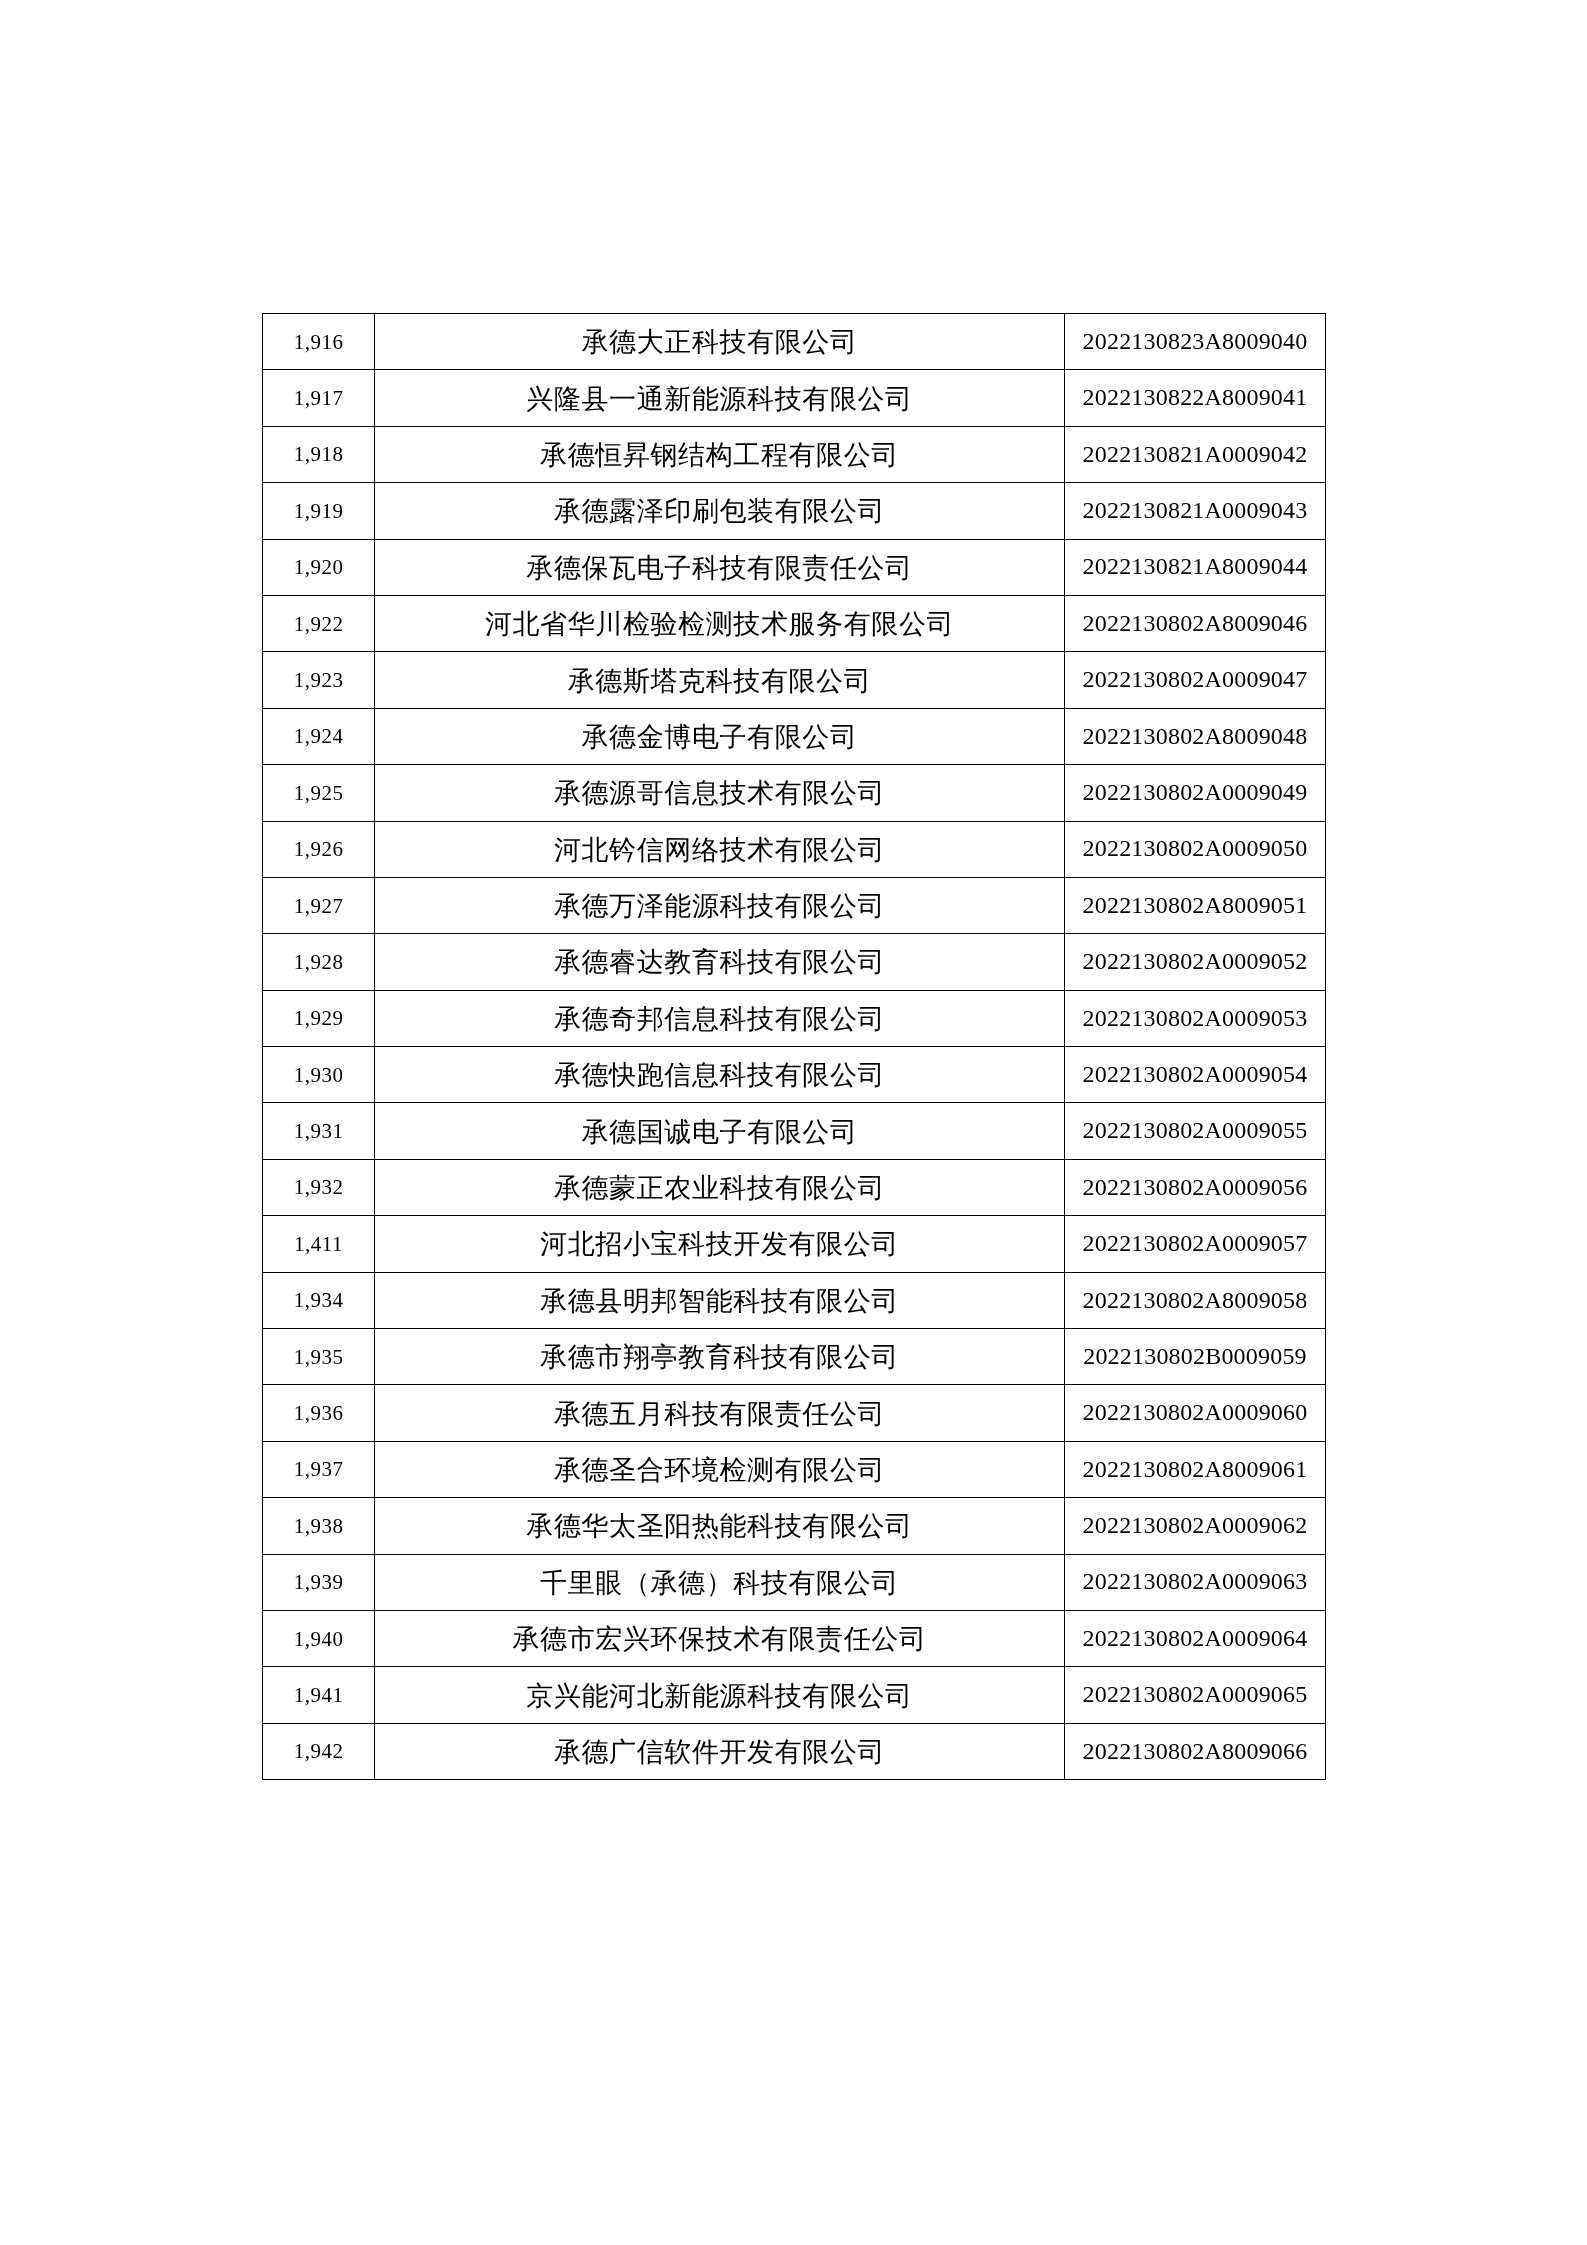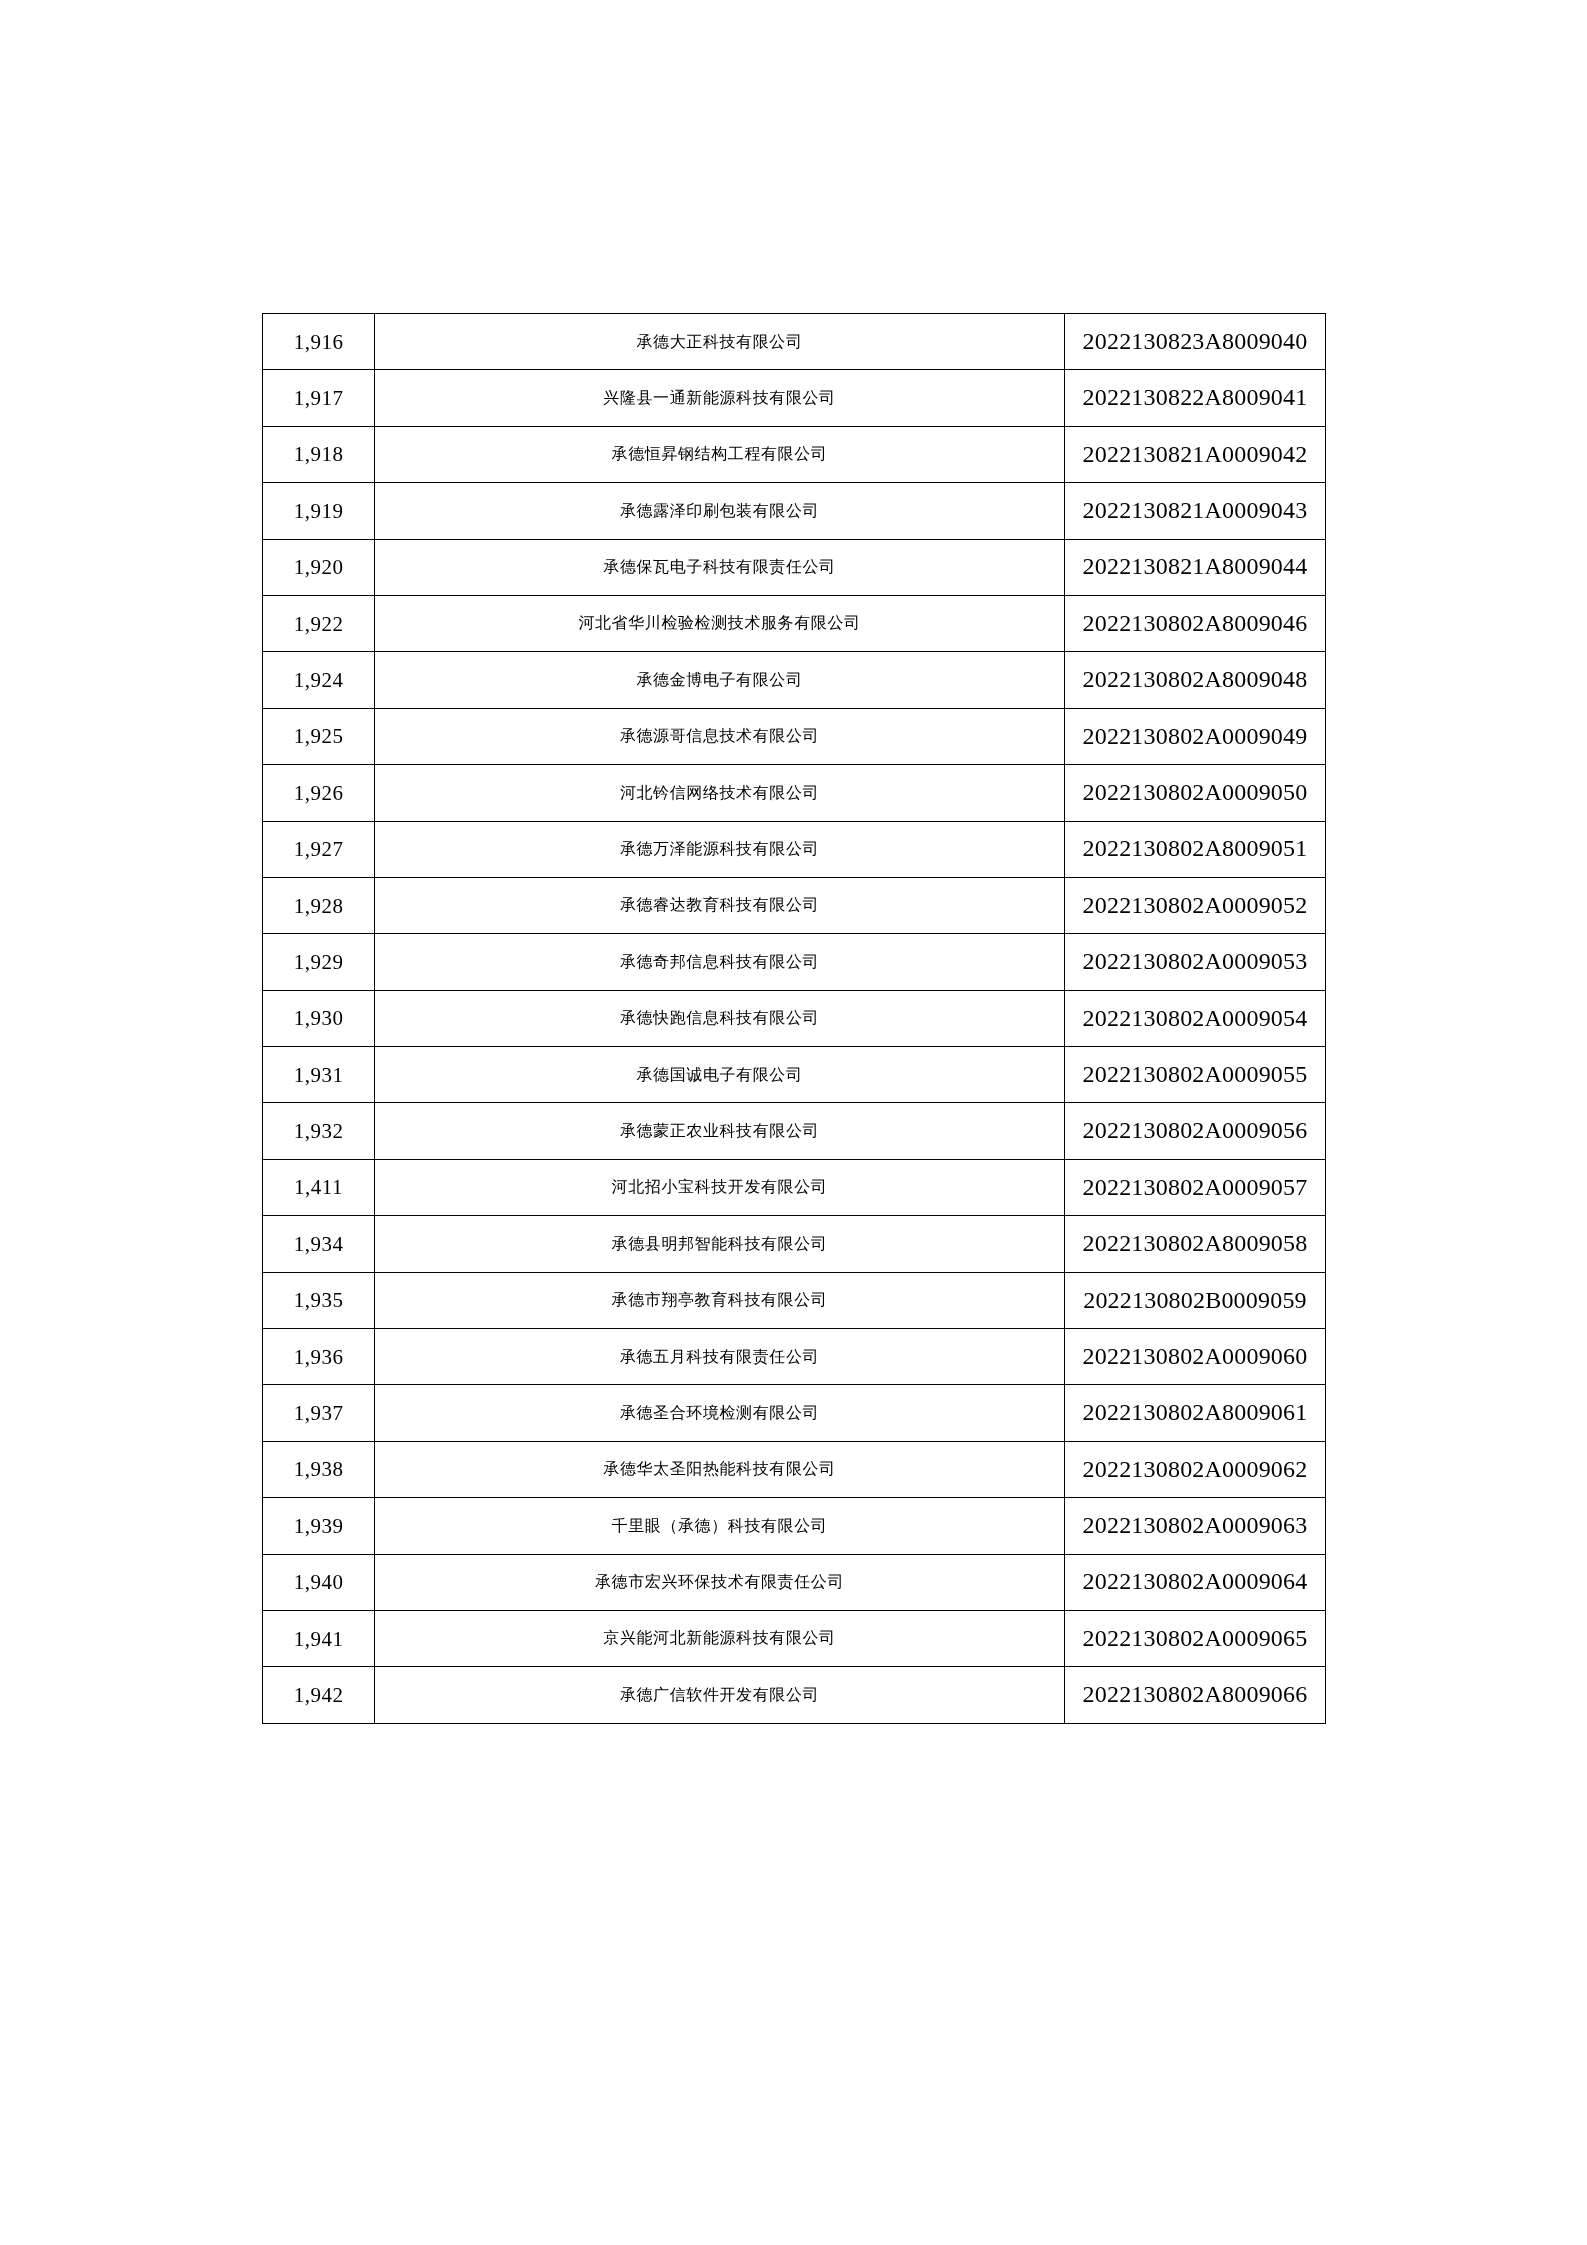--- a/index.html
+++ b/index.html
@@ -49,21 +49,21 @@
     background: #ffffff;
   }
   td.idx {
     font-family: "Liberation Serif", "DejaVu Serif", serif;
     font-size: 21px;
     letter-spacing: 0.5px;
     white-space: nowrap;
   }
   td.name {
     font-family: "DejaVu Sans", "Liberation Sans", sans-serif;
-    font-size: 16px;
+    font-size: 27px;
     letter-spacing: 0.6px;
     white-space: nowrap;
   }
   td.code {
     font-family: "Liberation Serif", "DejaVu Serif", serif;
     font-size: 24px;
     letter-spacing: 0.2px;
     white-space: nowrap;
   }
 </style>
@@ -103,20 +103,25 @@
             <td class="idx">1,920</td>
             <td class="name">承德保瓦电子科技有限责任公司</td>
             <td class="code">2022130821A8009044</td>
           </tr>
           <tr>
             <td class="idx">1,922</td>
             <td class="name">河北省华川检验检测技术服务有限公司</td>
             <td class="code">2022130802A8009046</td>
           </tr>
           <tr>
+            <td class="idx">1,923</td>
+            <td class="name">承德斯塔克科技有限公司</td>
+            <td class="code">2022130802A0009047</td>
+          </tr>
+          <tr>
             <td class="idx">1,924</td>
             <td class="name">承德金博电子有限公司</td>
             <td class="code">2022130802A8009048</td>
           </tr>
           <tr>
             <td class="idx">1,925</td>
             <td class="name">承德源哥信息技术有限公司</td>
             <td class="code">2022130802A0009049</td>
           </tr>
           <tr>

